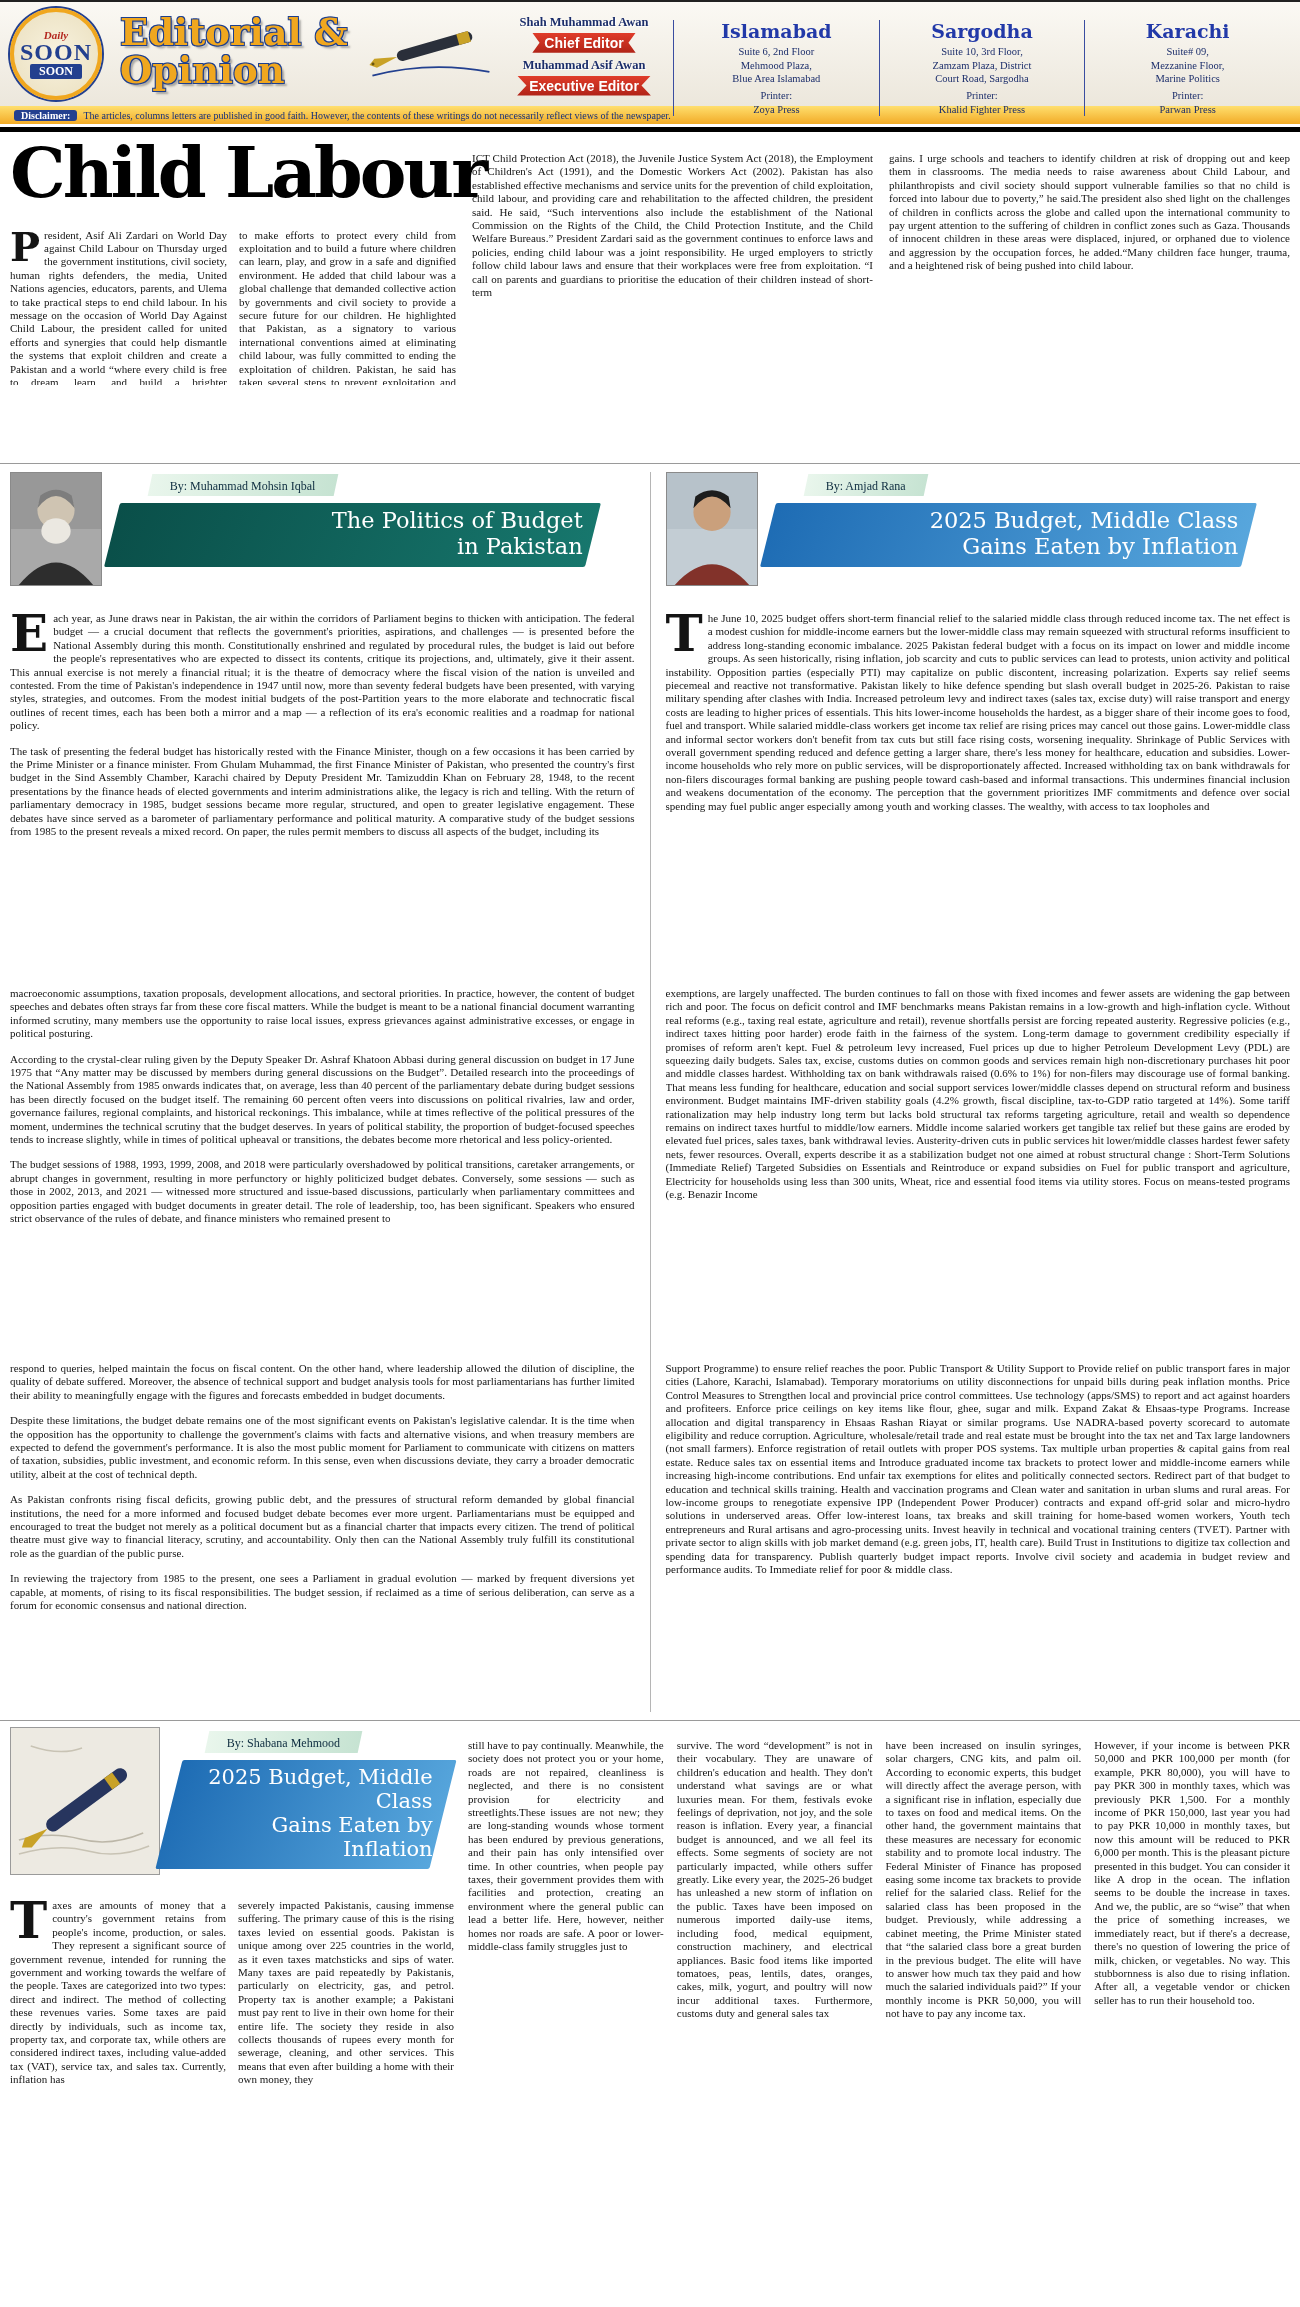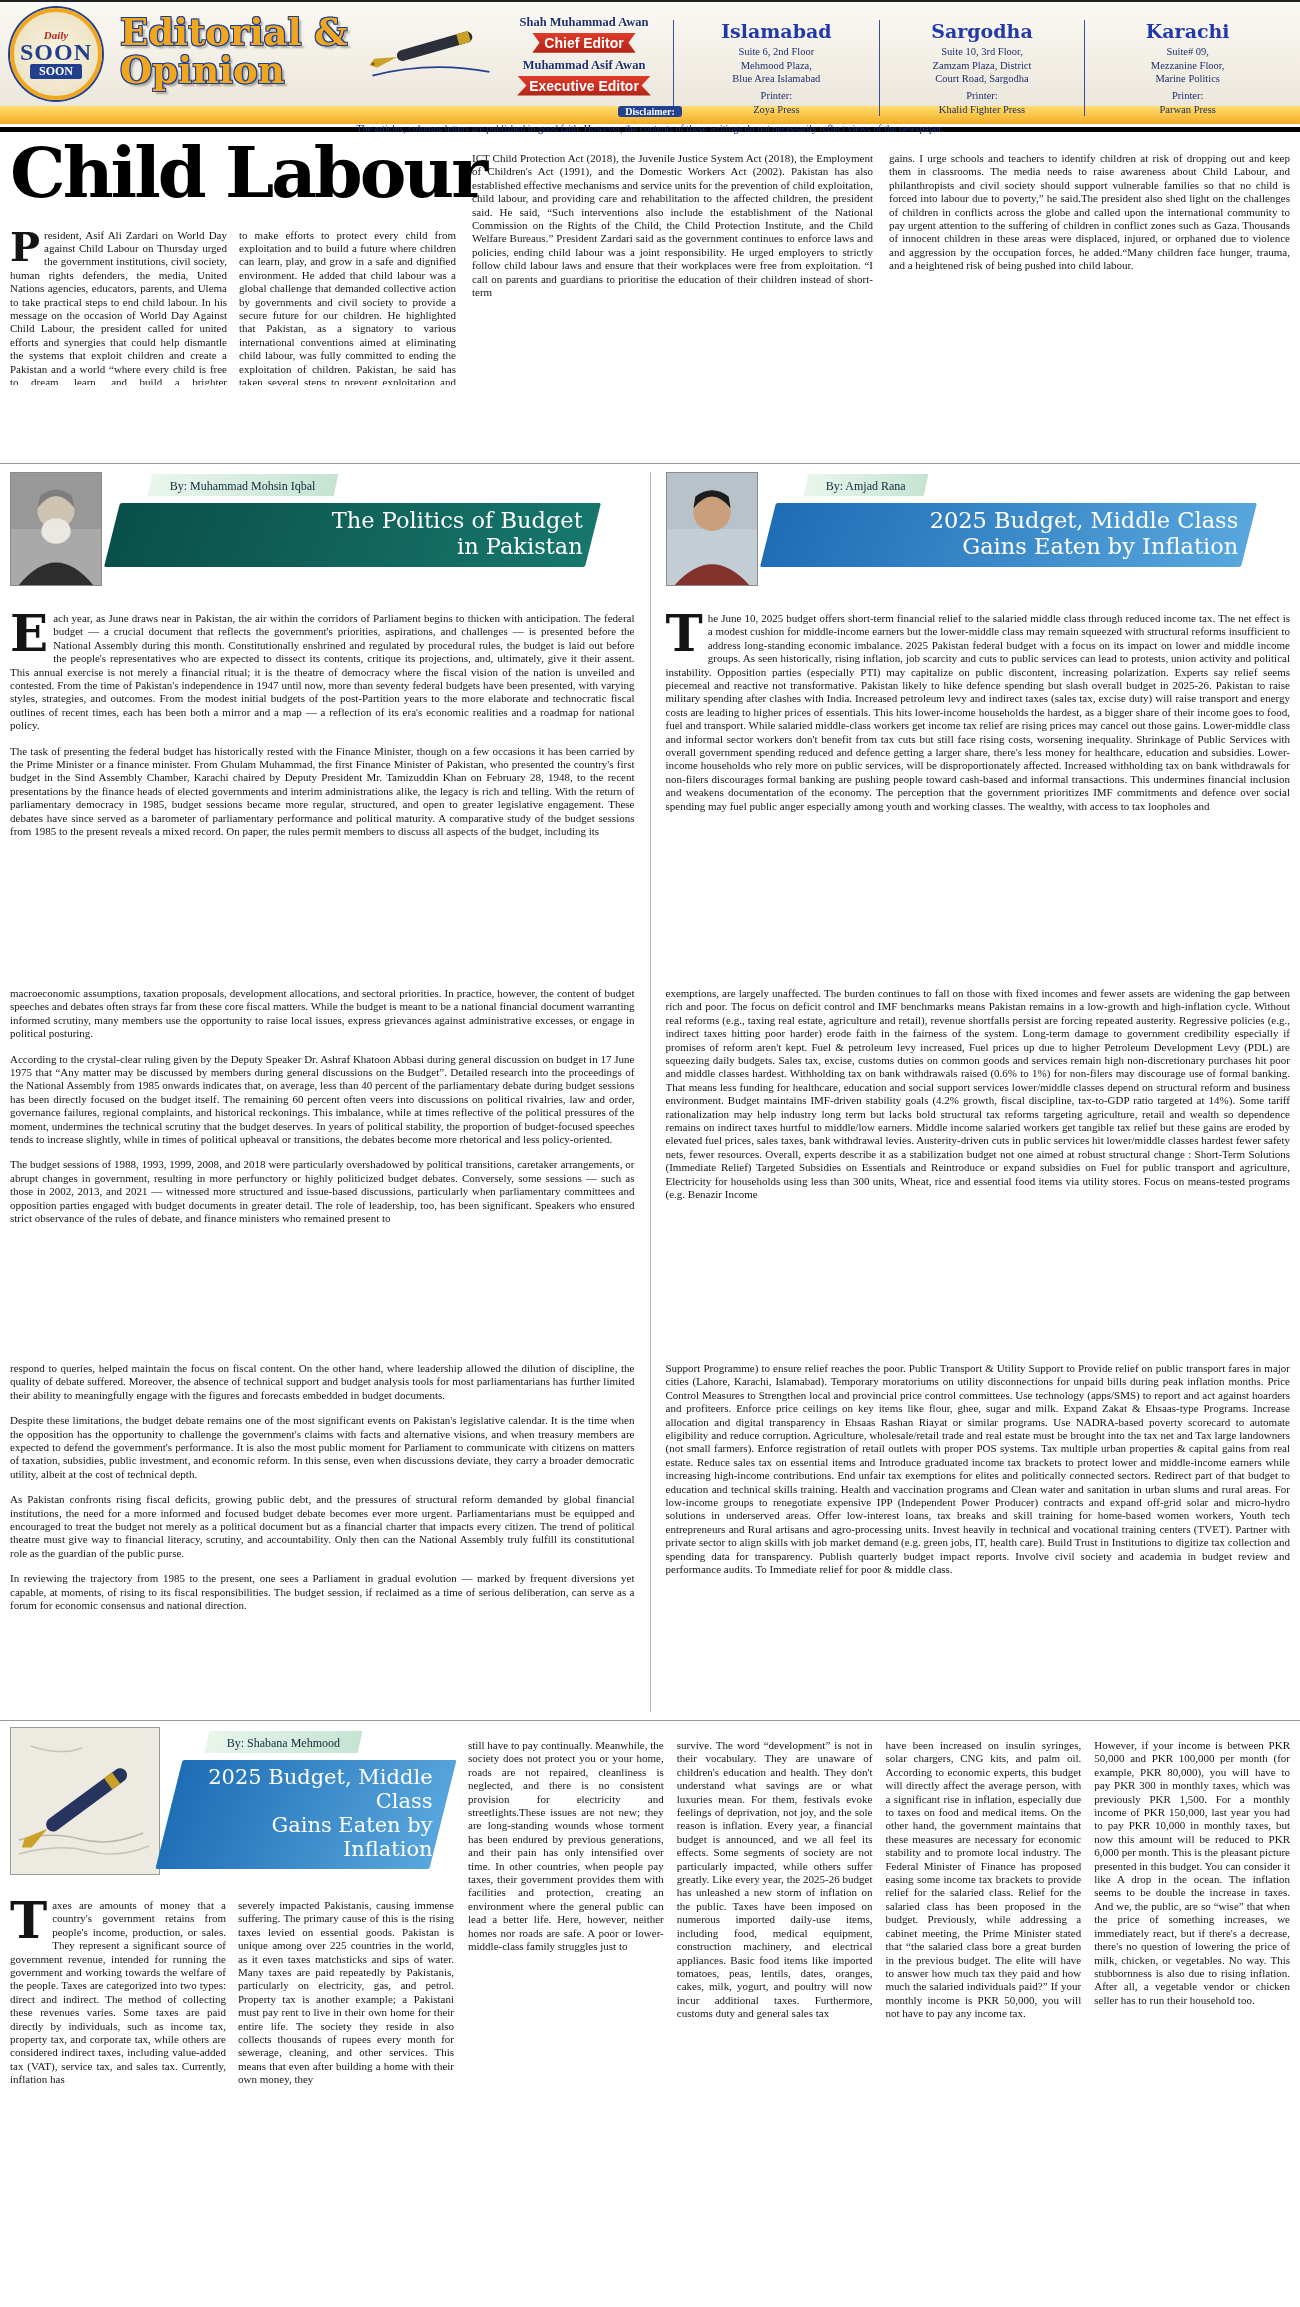--- a/index.html
+++ b/index.html
@@ -36,21 +36,21 @@
 
   .offices { flex:1; display:flex; margin-top:12px; }
   .office { flex:1; text-align:center; padding:0 8px; border-left:1px solid #3a4da0; }
   .office-city { font-family:"DejaVu Serif",serif; font-size:19px; font-weight:bold; color:#2239a8; margin-bottom:3px; }
   .office-address p, .office-printer-label, .office-printer { font-size:10.5px; color:#1c2e6b; line-height:1.3; }
   .office-printer-label { margin-top:3px; }
 
   
   .disclaimer { height:18px; display:flex; align-items:center; gap:6px; padding:0 14px;
                 background:linear-gradient(var(--disclaimer_yellow,#ffdf6e),#f2ab27);
-                font-size:10px;flex-direction:column; }
+                font-size:10px; }
   .disc-label { background:var(--brand_blue,#23408f); color:#fff; font-weight:bold; padding:0 7px; border-radius:3px; }
   .disc-text { color:#14307c; }
 
   .rule { height:5px; background:#000; margin-top:3px; }
 
   
   .col { font-size:11px; line-height:1.22; text-align:justify; color:#141414; overflow:hidden; }
   .col p { margin:12px 0 6px; }
   .dc3 p:first-child::first-letter { float:left; font-size:40px; line-height:32px; padding:2px 4px 0 0; font-weight:bold; font-family:"DejaVu Serif",serif; }
   .dc4 p:first-child::first-letter { float:left; font-size:50px; line-height:40px; padding:2px 5px 0 0; font-weight:bold; font-family:"DejaVu Serif",serif; }

